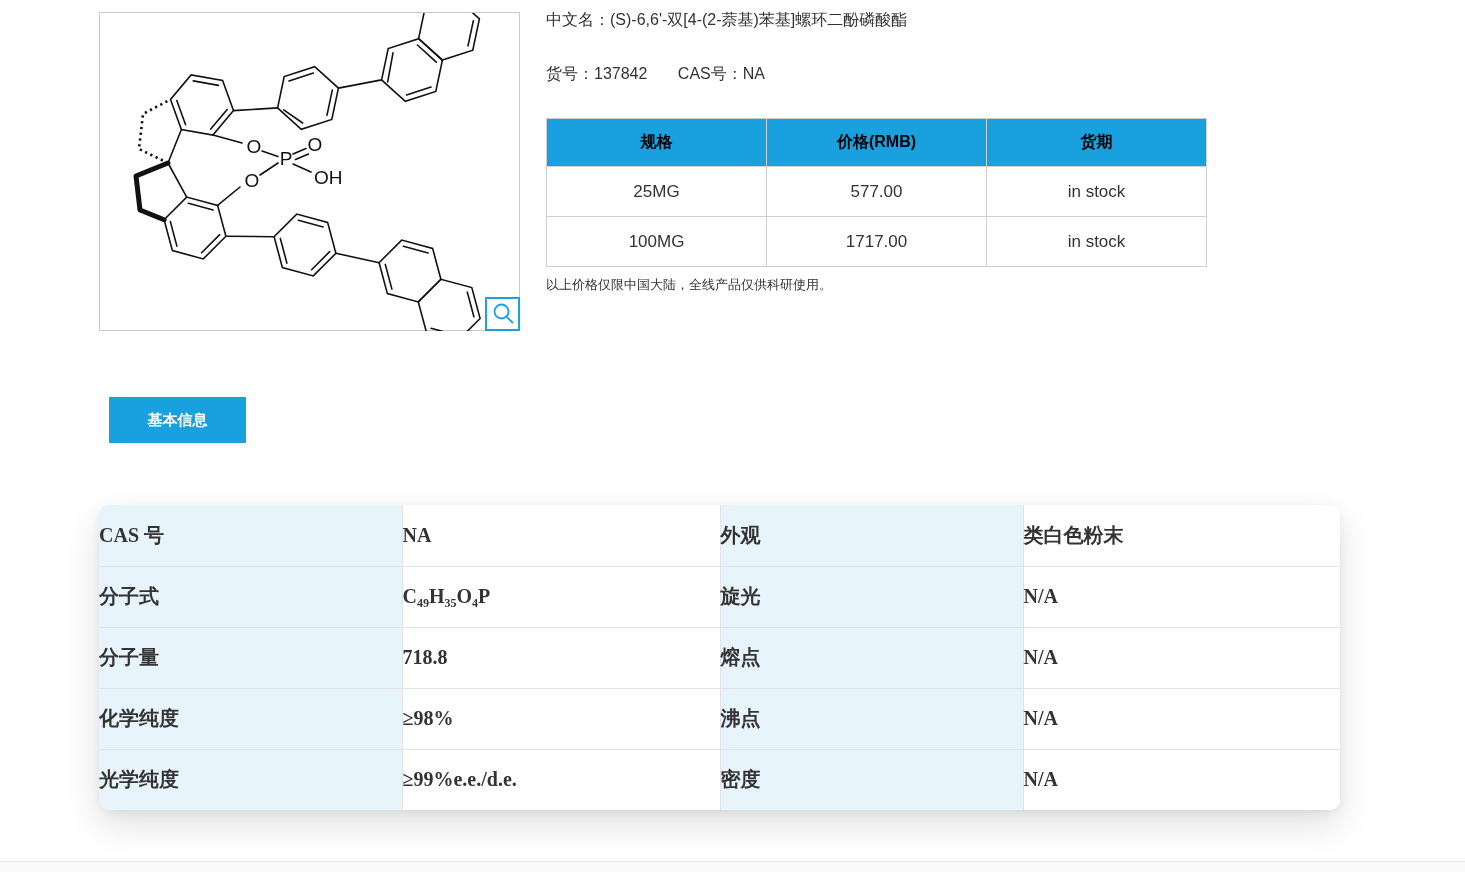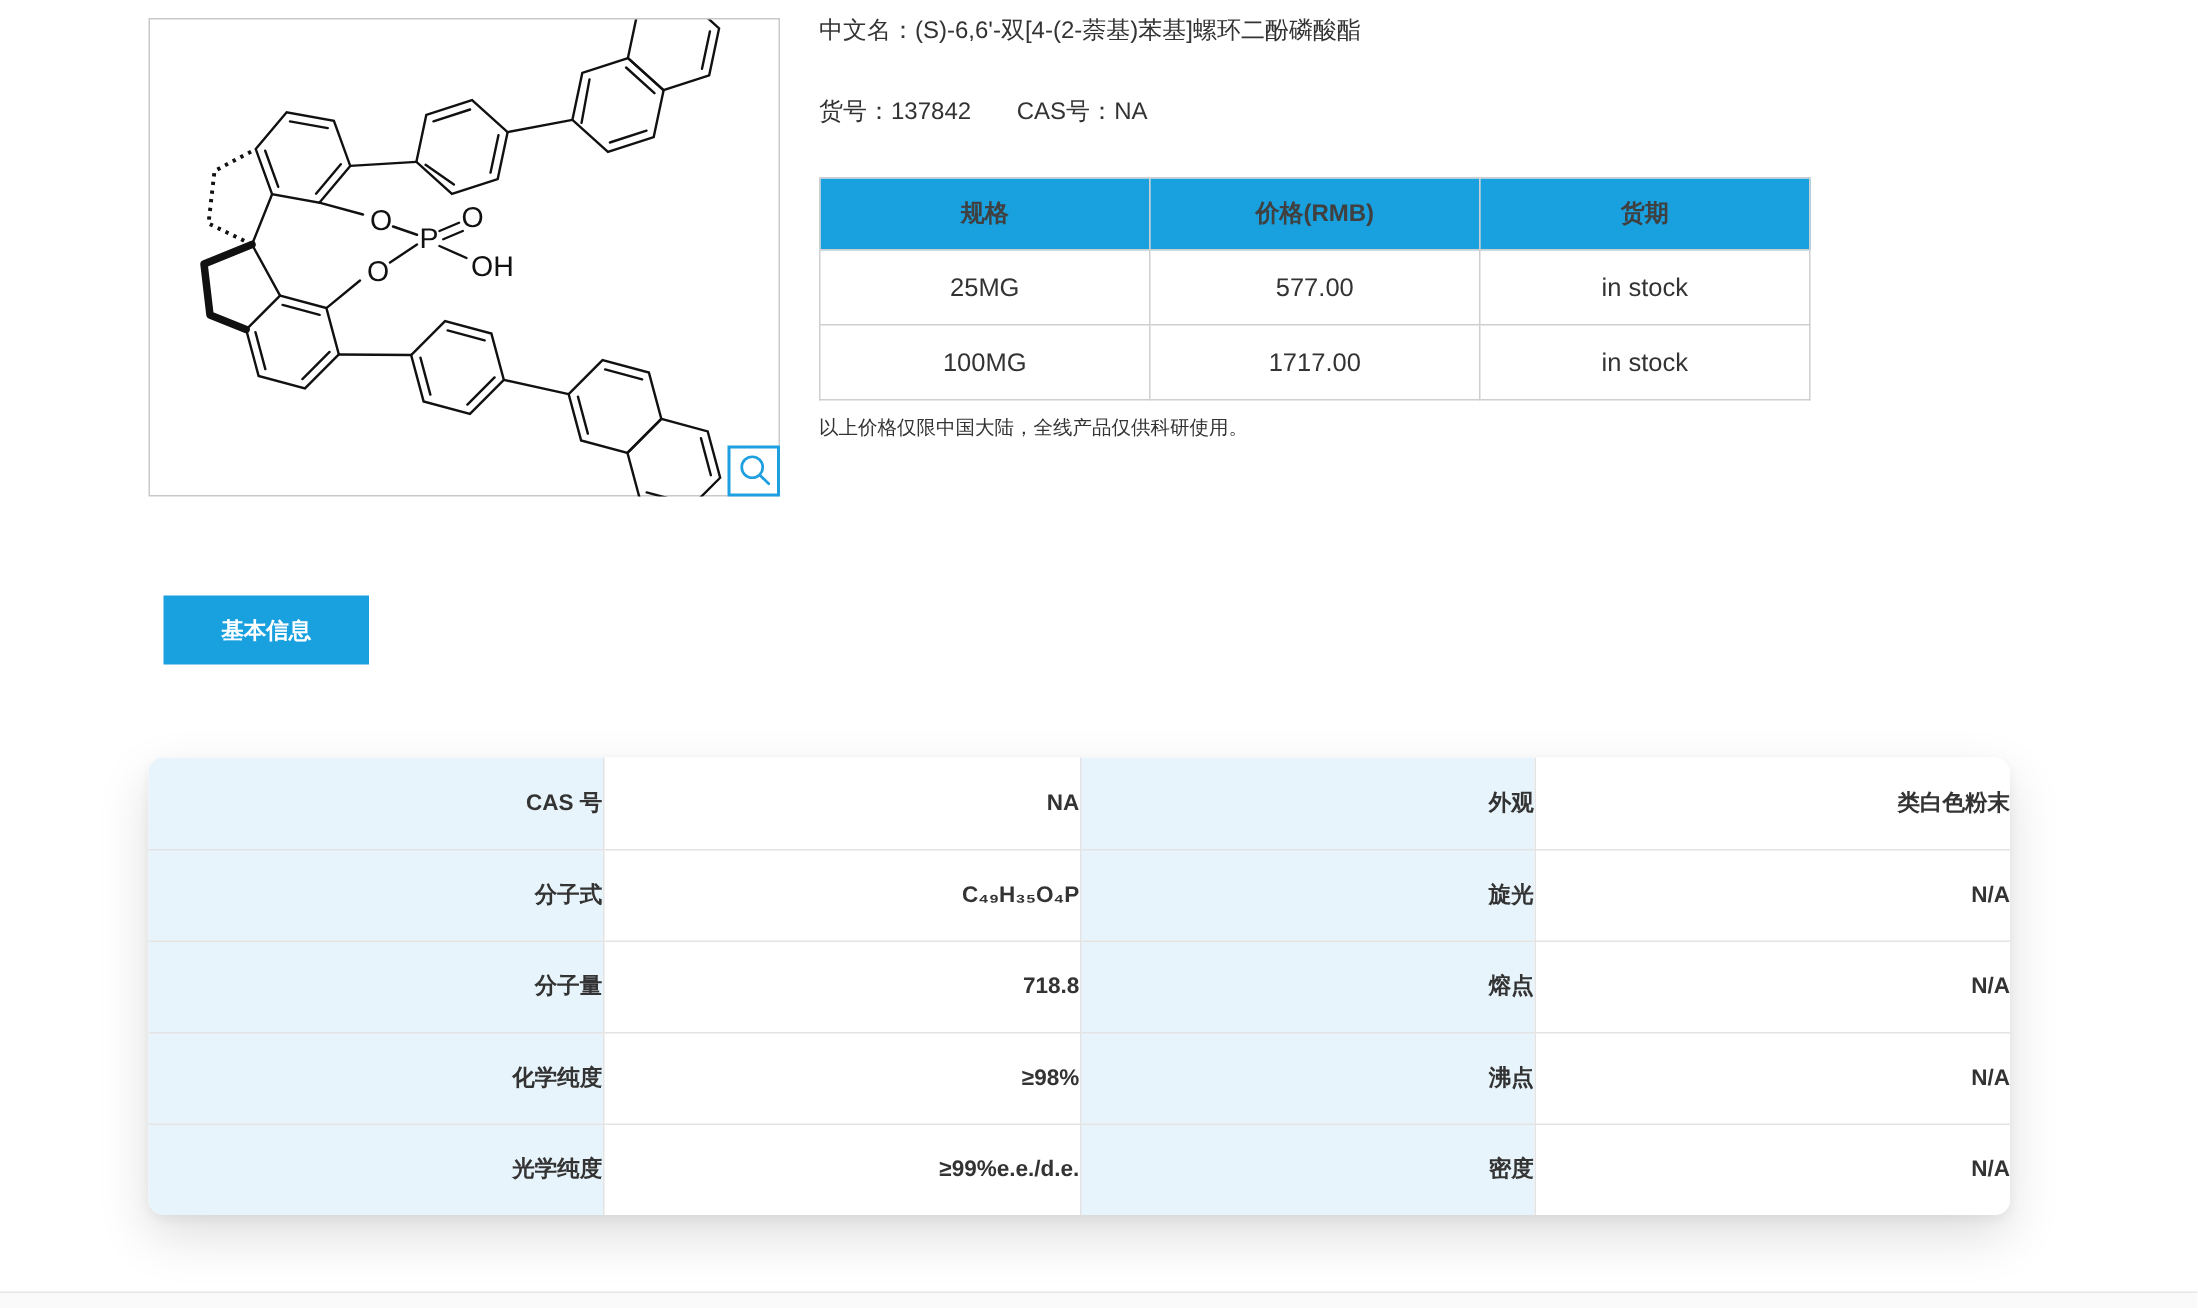--- a/index.html
+++ b/index.html
@@ -41,21 +41,21 @@
     border-collapse: collapse; table-layout: fixed;
     width: 661px;
   }
   .price-table th, .price-table td {
     border: 1px solid #cfcfcf;
     text-align: center;
     font-weight: normal;
   }
   .price-table th {
     background: #18A0DF;
-    color: #404040;
+    color: #000000;
     font-size: 16px; font-weight: bold;
     height: 48px;
   }
   .price-table td { height: 50px; font-size: 17px; color: #333; background: #fff; }
 
   .price-note {
     position: absolute; left: 546px; top: 276px;
     font-size: 13px; color: #333;
   }
 
@@ -75,25 +75,26 @@
     position: absolute; left: 99px; top: 505px;
     width: 1241px;
     border-radius: 10px;
     box-shadow: 0 14px 35px rgba(0,0,0,0.13), 0 3px 8px rgba(0,0,0,0.05);
     overflow: hidden;
     background: #fff;
   }
   .basic-table { border-collapse: collapse; table-layout: fixed; width: 1241px; }
   .basic-table td {
     height: 61px;
-    text-align: right;
-    font-size: 15px;
+    text-align: left;
+    font-size: 20px;
     border-right: 1px solid #e3e3e3;
     border-bottom: 1px solid #e3e3e3;
     color: #333;
+    font-family: Liberation Serif, serif;
   }
   .basic-table tr:last-child td { border-bottom: none; }
   .basic-table td:last-child { border-right: none; margin-left: 20px; }
   .basic-table td.lbl { background: #E8F4FB; font-weight: bold; }
   .basic-table td.val { background: #fff; font-weight: bold; }
 
   
   .footer-strip {
     position: absolute; left: 0; top: 861px;
     width: 1465px; height: 11px;

